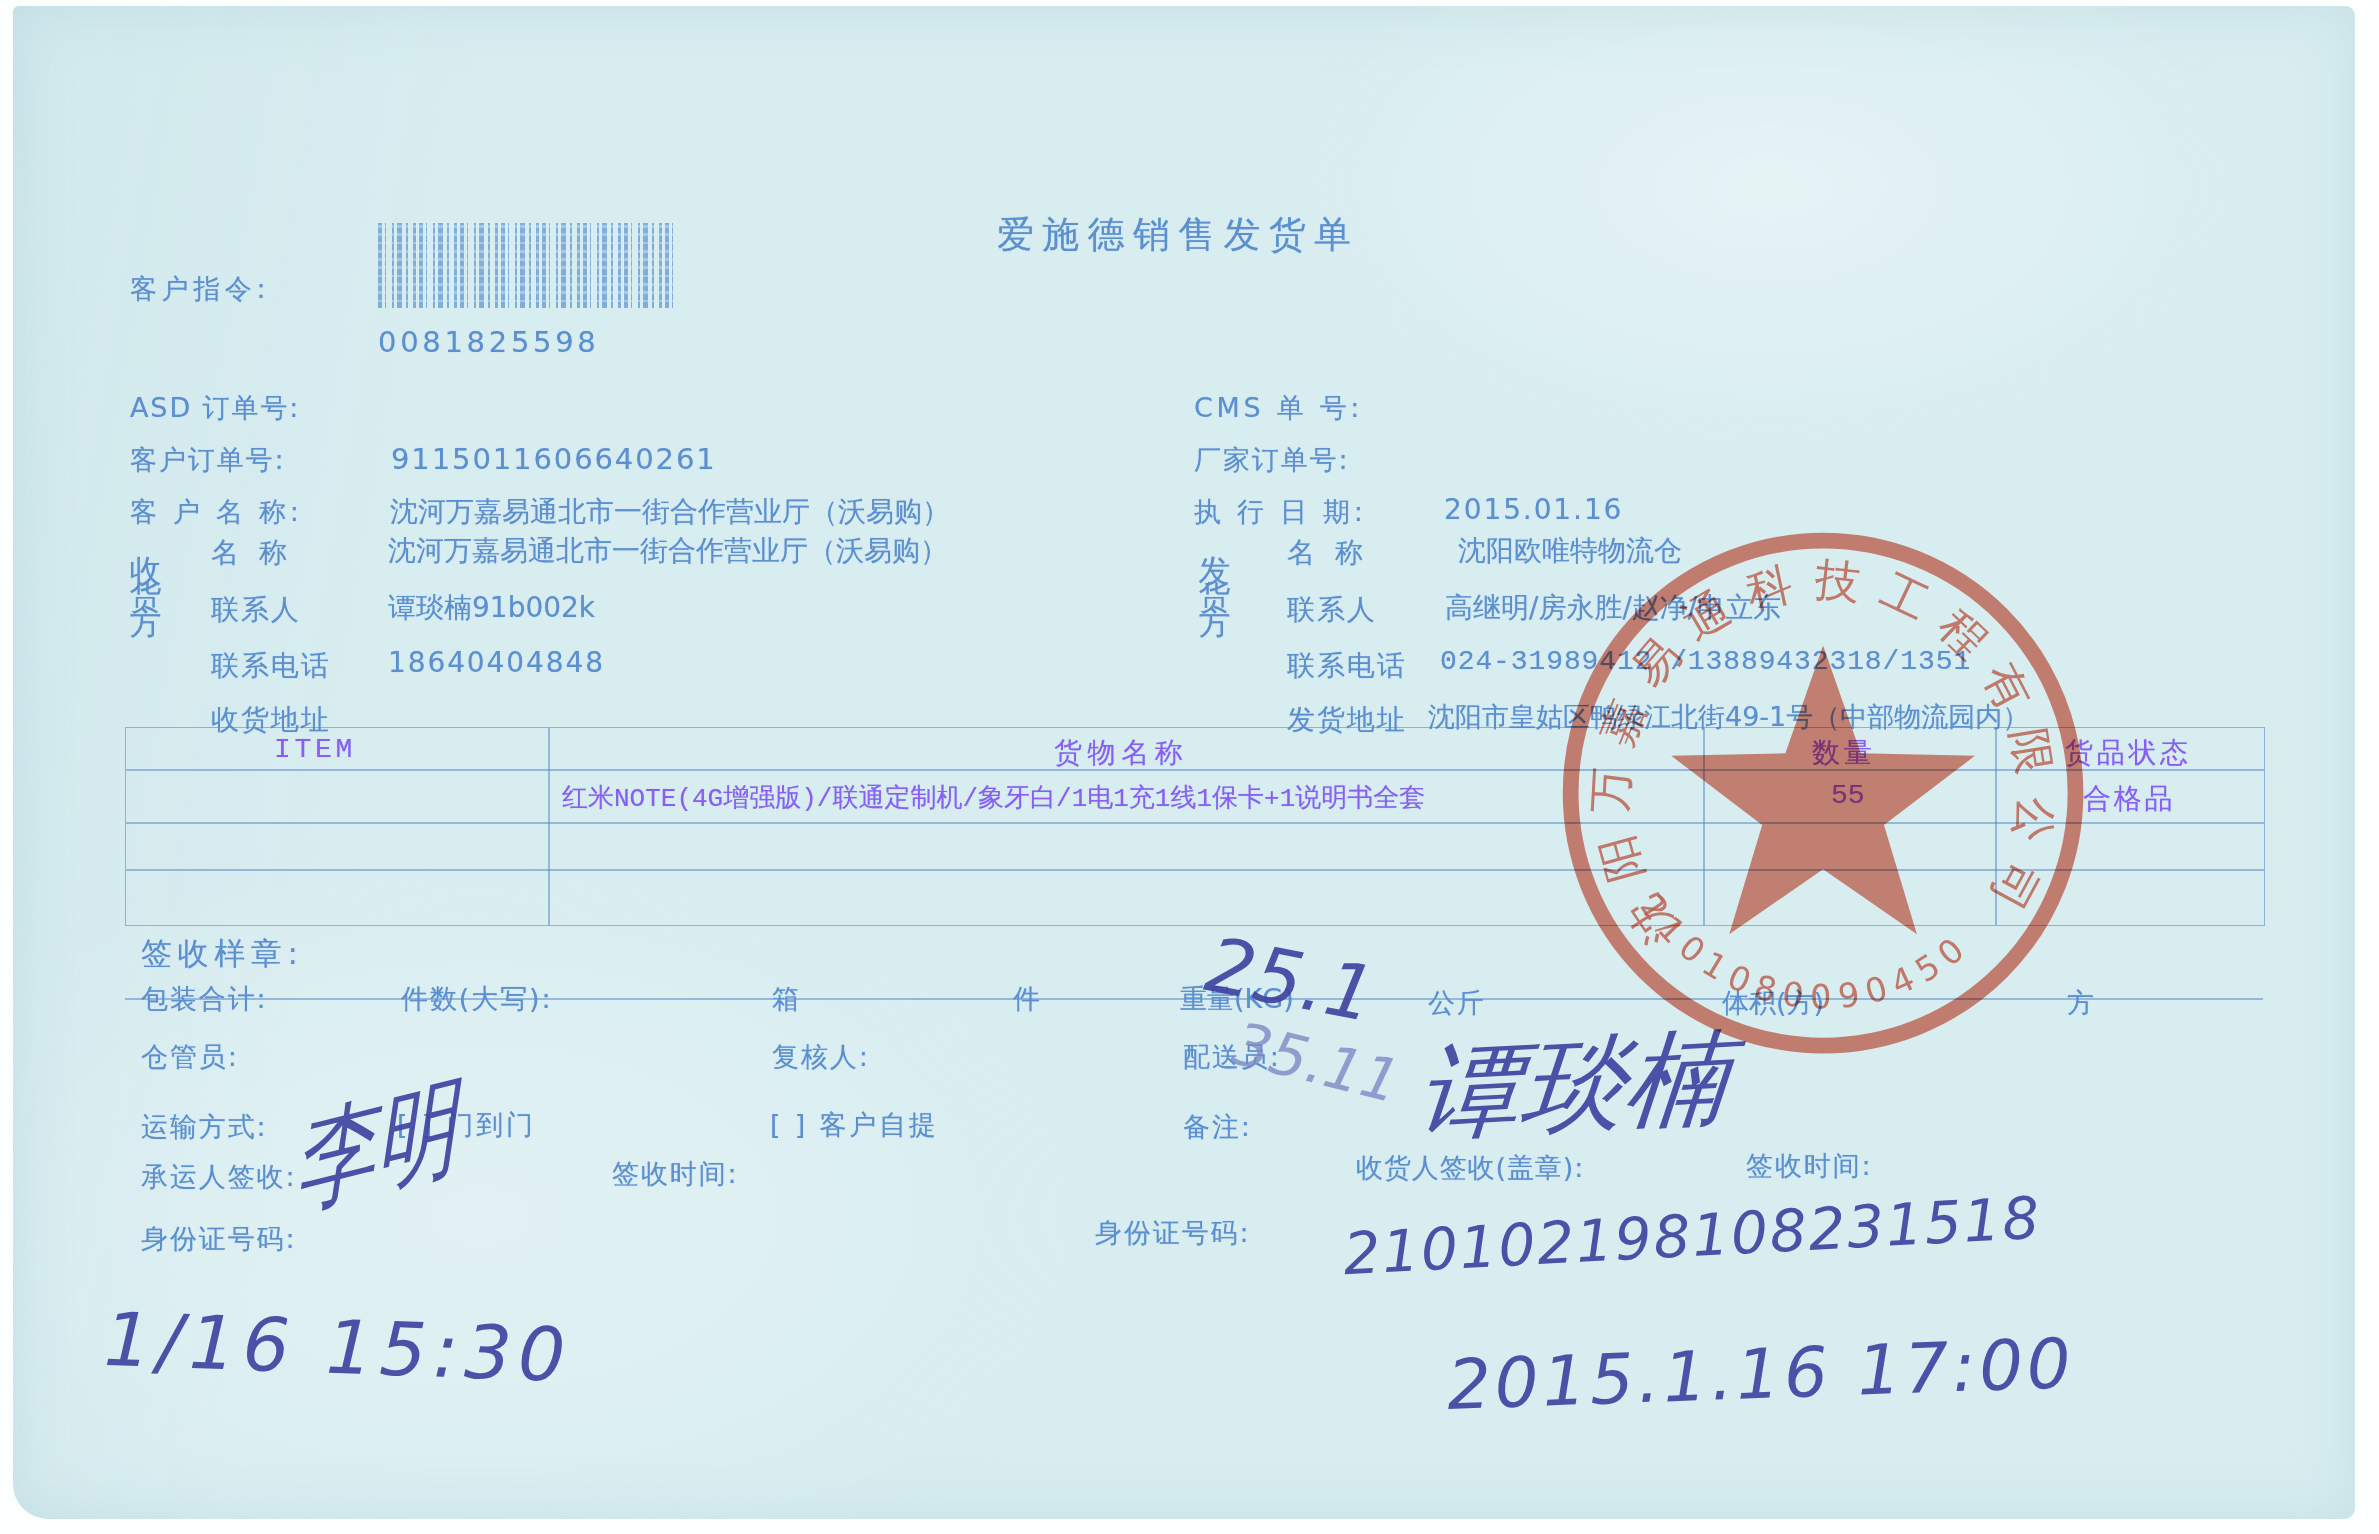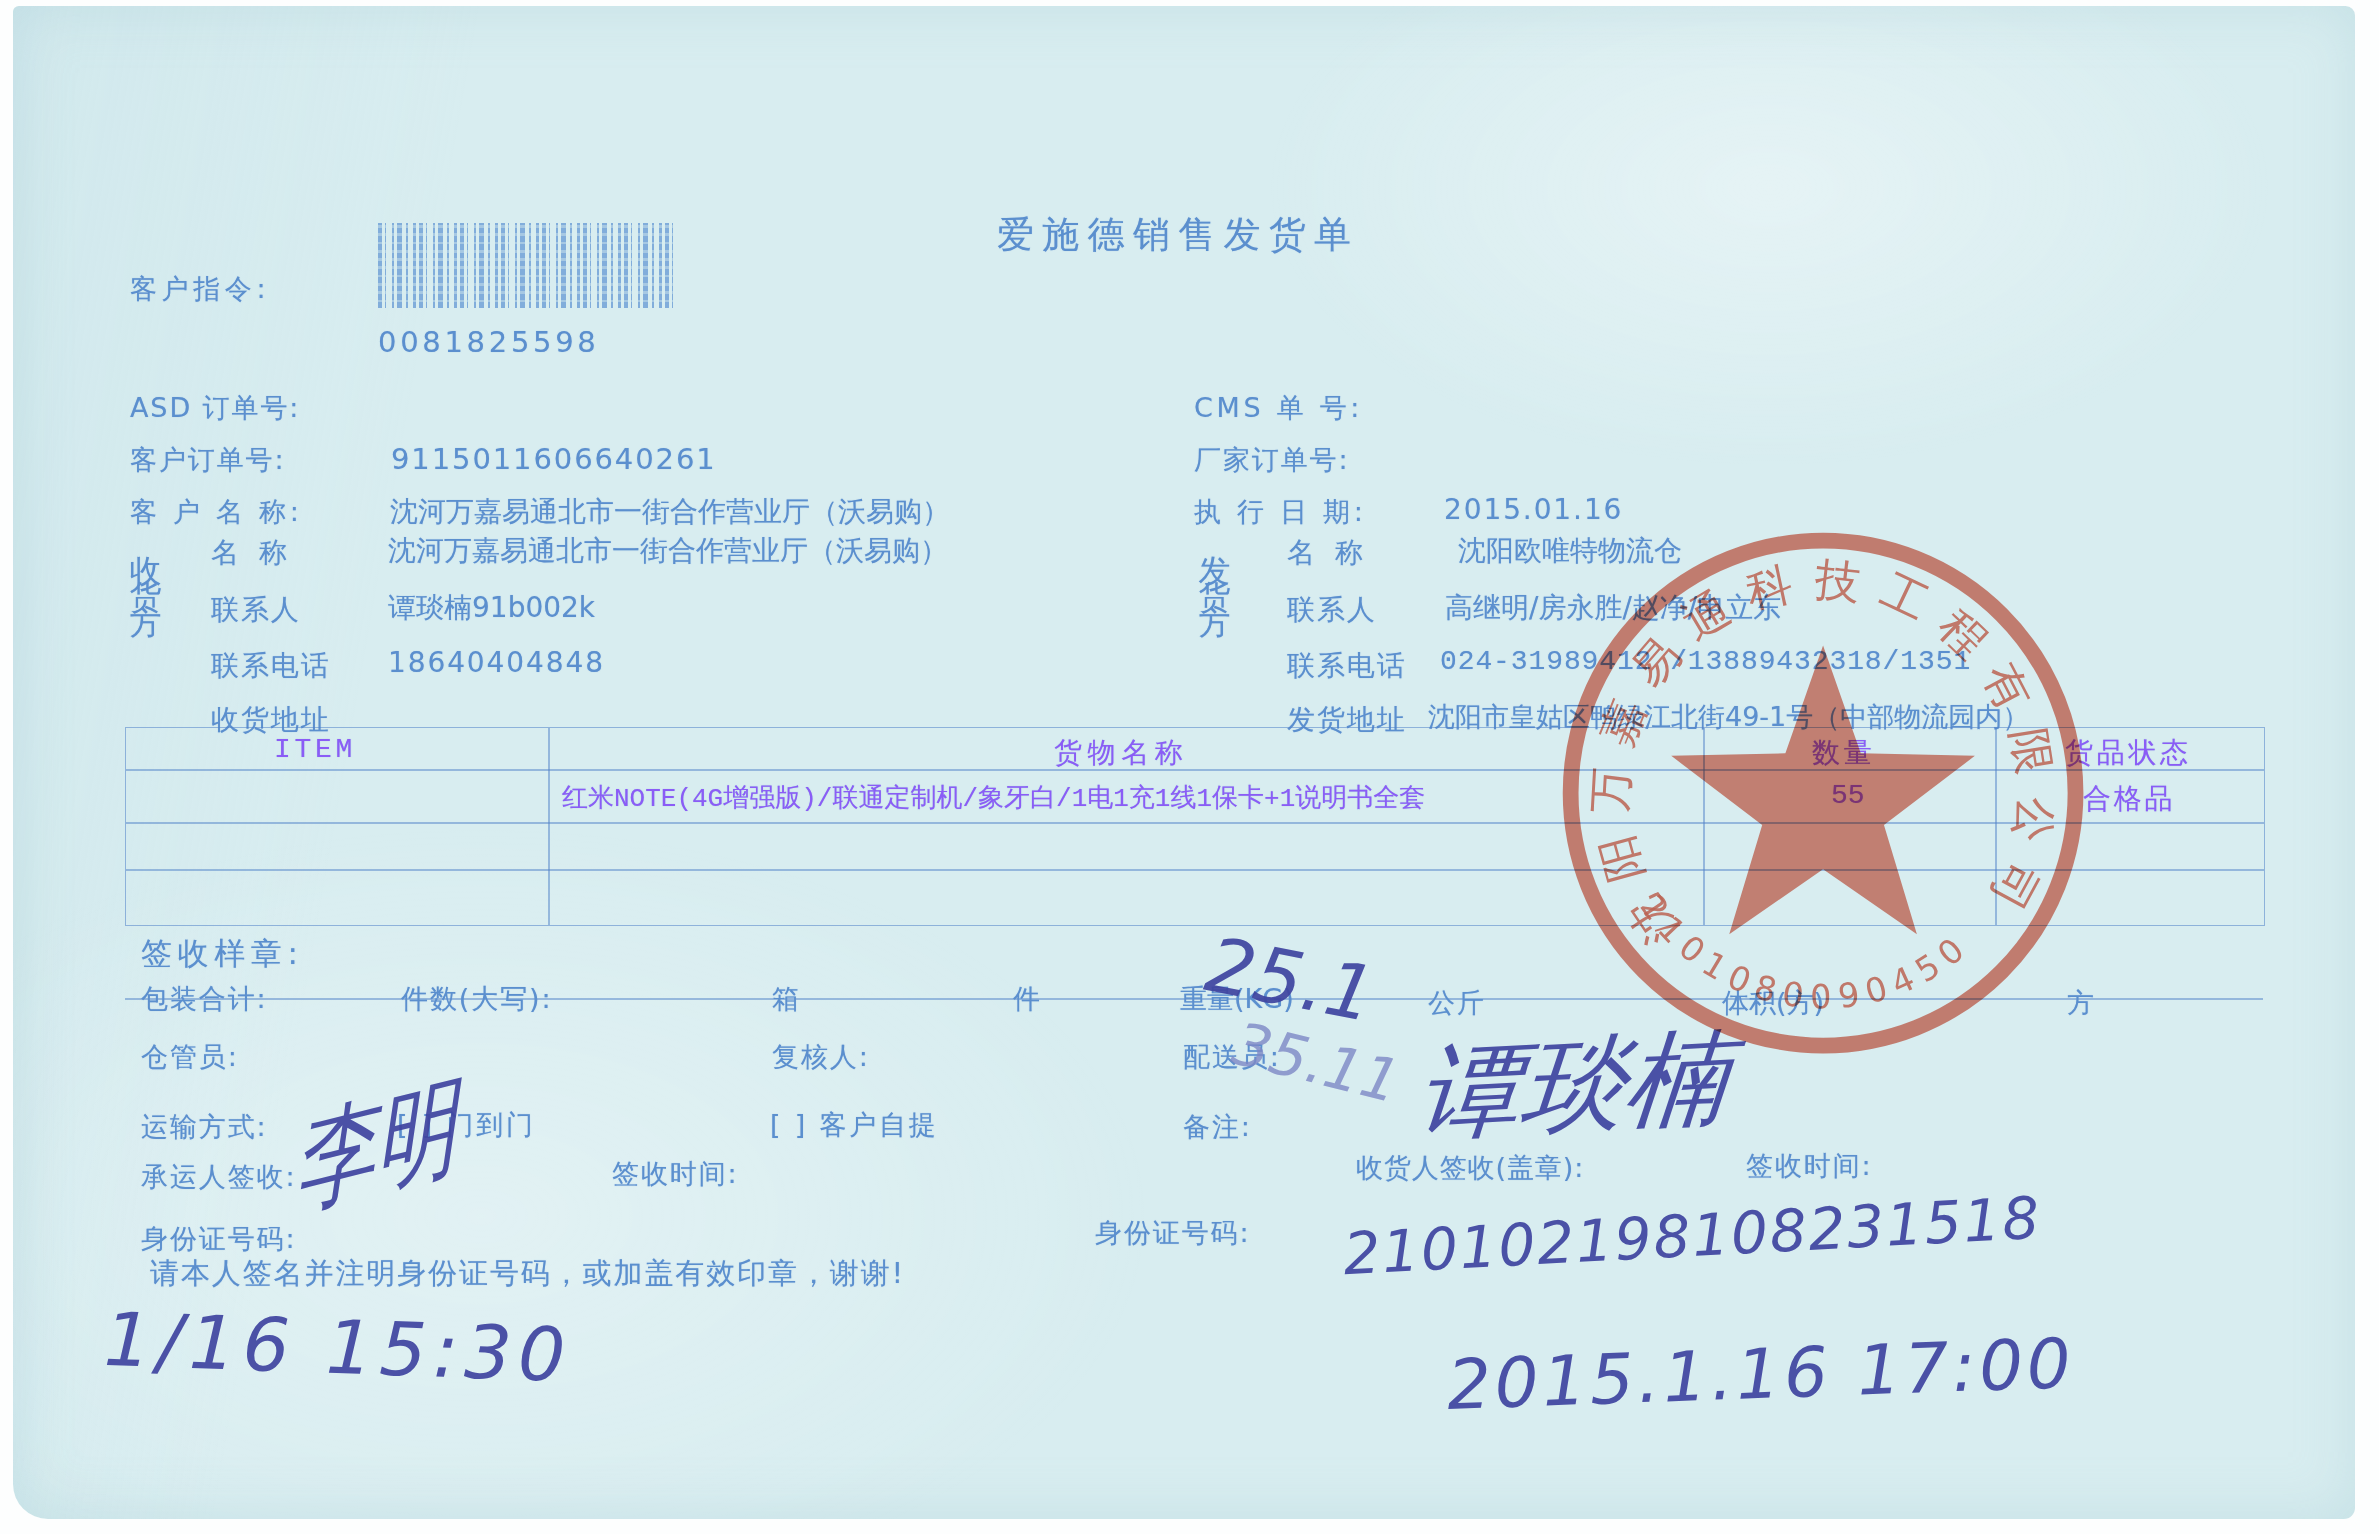--- a/index.html
+++ b/index.html
@@ -114,21 +114,20 @@
   <div class="ink" style="left:1183px;top:1109px;font-size:27px;letter-spacing:1.9px;">备注:</div>
 
   <div class="ink" style="left:141px;top:1159px;font-size:27px;letter-spacing:1.9px;">承运人签收:</div>
   <div class="ink" style="left:612px;top:1156px;font-size:27px;letter-spacing:1.9px;">签收时间:</div>
   <div class="ink" style="left:1356px;top:1150px;font-size:27px;letter-spacing:0.9px;text-align:right;">收货人签收(盖章):</div>
   <div class="ink" style="left:1746px;top:1148px;font-size:27px;letter-spacing:1.9px;">签收时间:</div>
 
   <div class="ink" style="left:141px;top:1221px;font-size:27px;letter-spacing:1.9px;">身份证号码:</div>
   <div class="ink" style="left:1095px;top:1215px;font-size:27px;letter-spacing:1.9px;">身份证号码:</div>
 
-  <div class="ink" style="left:150px;top:1254px;font-size:29px;letter-spacing:1.9px;">请本人签名并注明身份证号码，或加盖有效印章，谢谢!</div>
 
   <div class="hw" style="left:1206px;top:935px;font-size:76px;transform:rotate(11deg);">25.1</div>
   <div class="hw hw-light" style="left:1232px;top:1028px;font-size:59px;transform:rotate(14deg);">35.11</div>
   <div class="hw" style="left:1417px;top:1017px;font-size:104px;transform:rotate(-3deg) skewX(-8deg);">谭琰楠</div>
   <div class="hw" style="left:271px;top:1078px;font-size:104px;transform:rotate(-14deg) skewX(-12deg) scaleX(.8);">李明</div>
   <div class="hw" style="left:1343px;top:1202px;font-size:58px;letter-spacing:1.9px;transform:rotate(-3deg);">210102198108231518</div>
   <div class="hw" style="left:1447px;top:1334px;font-size:69px;letter-spacing:3.7px;transform:rotate(-2deg);">2015.1.16  17:00</div>
   <div class="hw" style="left:104px;top:1304px;font-size:74px;letter-spacing:6.5px;transform:rotate(2deg);">1/16 15:30</div>
 
   <div class="stampwrap">

